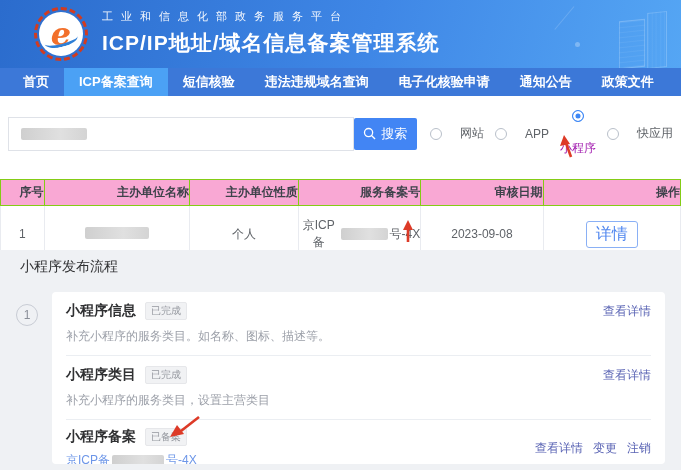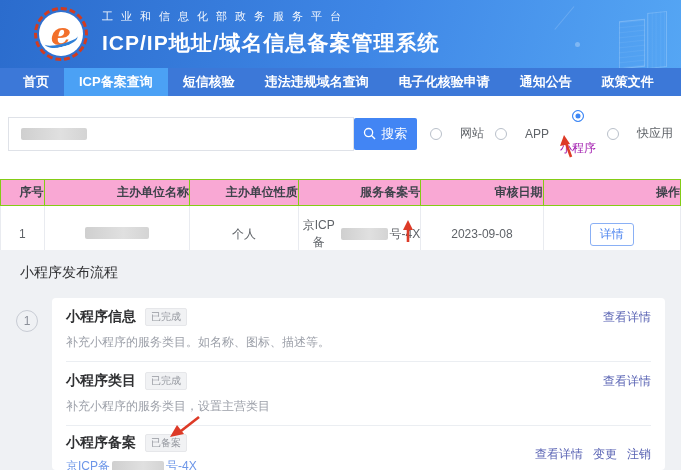--- a/index.html
+++ b/index.html
@@ -41,26 +41,26 @@
   .radio-opt { display:flex; align-items:center; gap:18px; cursor:pointer; white-space:nowrap; }
   .rdot { width:12px; height:12px; border-radius:50%; border:1px solid #b9c0ca; background:#fff; }
   .radio-opt.selected .rdot { border:1px solid #3d87f5; background:#3d87f5; box-shadow:inset 0 0 0 2.5px #fff; }
   .radio-opt.selected { color:#a21caf;flex-direction:column; }
 
   
   .result-table { margin-top:22px; }
   table { width:100%; border-collapse:collapse; font-size:12px; table-layout:fixed; }
   th { background:#f9a8d4; border:1px solid #84cc16; color:#3d424a; font-weight:bold; padding:4px 0;text-align:right; }
   td { border:1px solid #e9ebf0; color:#5f6368; text-align:center; padding:11px 0; background:#fff; }
-  .btn-detail { font-size:12px; color:#4f86ef; border:1px solid #8ab0f5; background:#fff; border-radius:3px; padding:2px 9px; cursor:pointer; }
+  .btn-detail { font-size:16px; color:#4f86ef; border:1px solid #8ab0f5; background:#fff; border-radius:3px; padding:2px 9px; cursor:pointer; }
   .lic { display:inline-flex; align-items:center; gap:2px; }
 
   
   .process { position:absolute; left:0; right:0; top:250px; bottom:0; background:#eff1f4; }
-  .p-title { font-size:14px; color:#303133; padding:14px 0 0 20px; }
+  .p-title { font-size:14px; color:#303133; padding:8px 0 0 20px; }
   .step-wrap { position:relative; margin:16px 16px 0 52px; }
   .step-circle { position:absolute; left:-36px; top:12px; width:22px; height:22px; border-radius:50%;
       border:1px solid #c8ccd4; color:#8a8f98; font-size:12px; display:flex; align-items:center; justify-content:center; }
   .card { background:#fff; border-radius:4px; padding:0 14px; height:172px; overflow:hidden; }
   .step-row { padding:10px 0; position:relative;font-family:Liberation Serif, serif; }
   .step-head { display:flex; align-items:center; }
   .step-title { font-size:14px; font-weight:bold; color:#303133; }
   .badge { margin-left:9px; font-size:10px; color:#95989f; background:#f1f2f4; border:1px solid #e6e7ea; border-radius:2px; padding:1px 5px; }
   .flex1 { flex:1; }
   .links { display:flex; gap:10px; font-size:12px; color:#5a64b4; }

